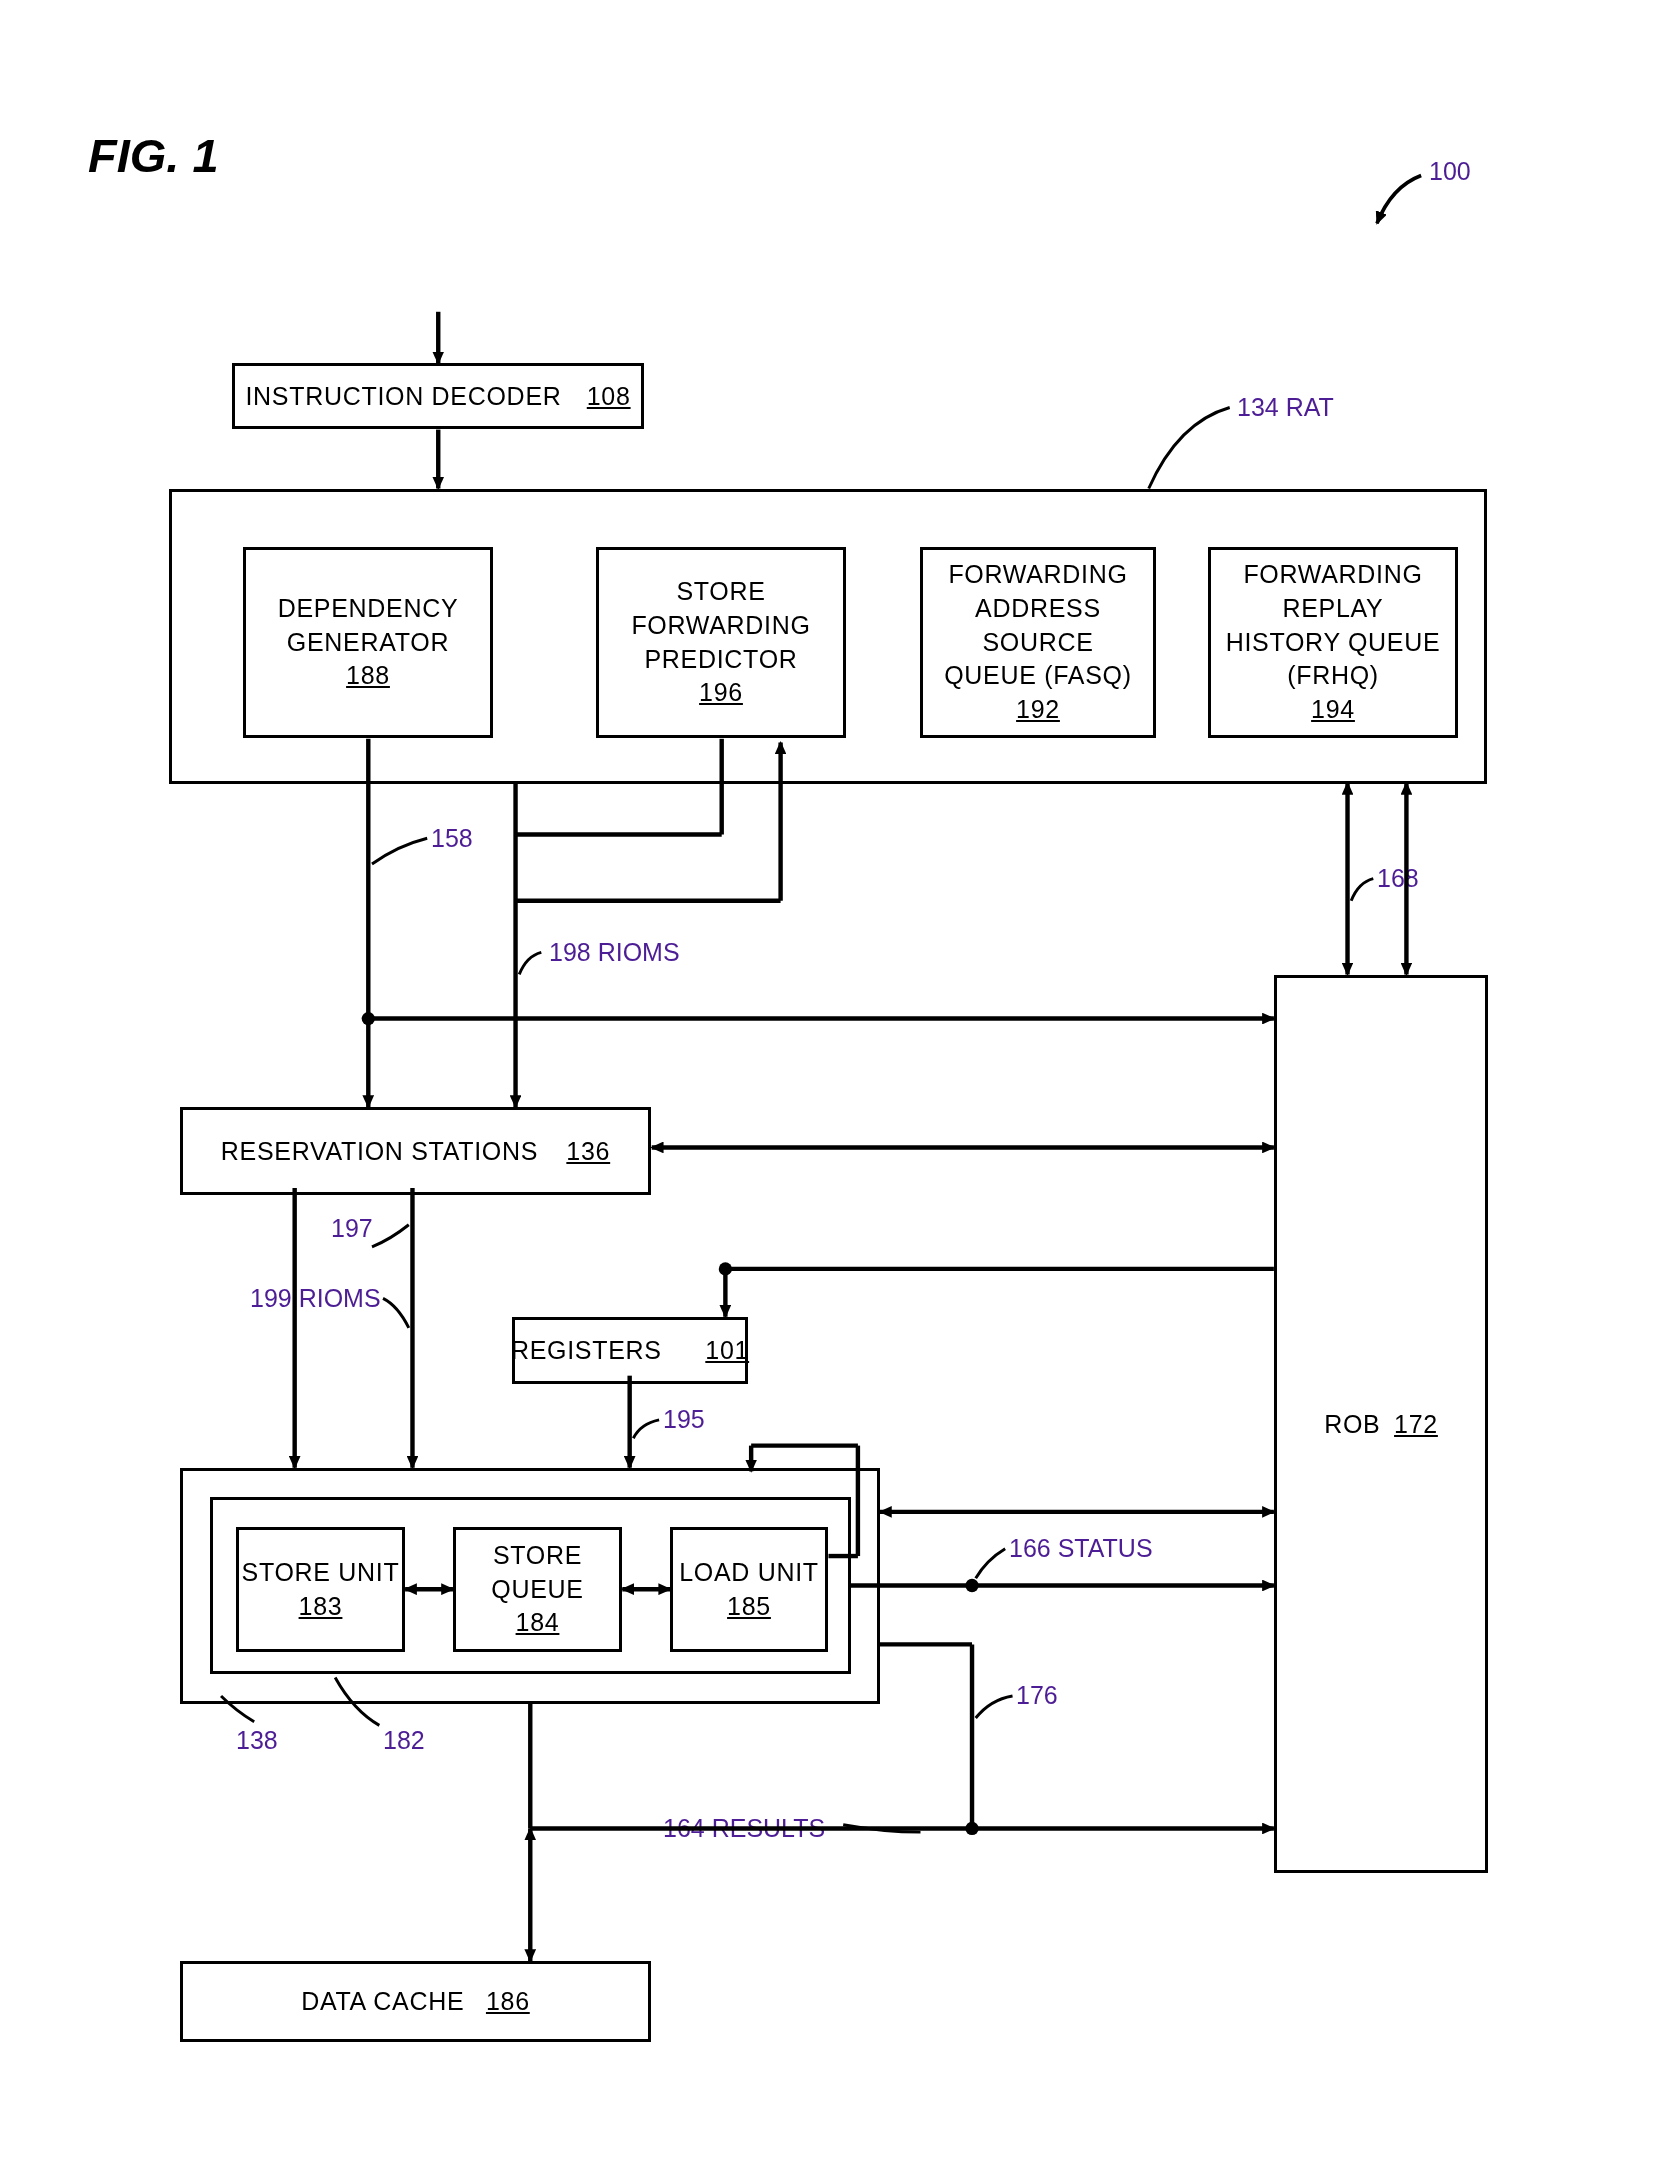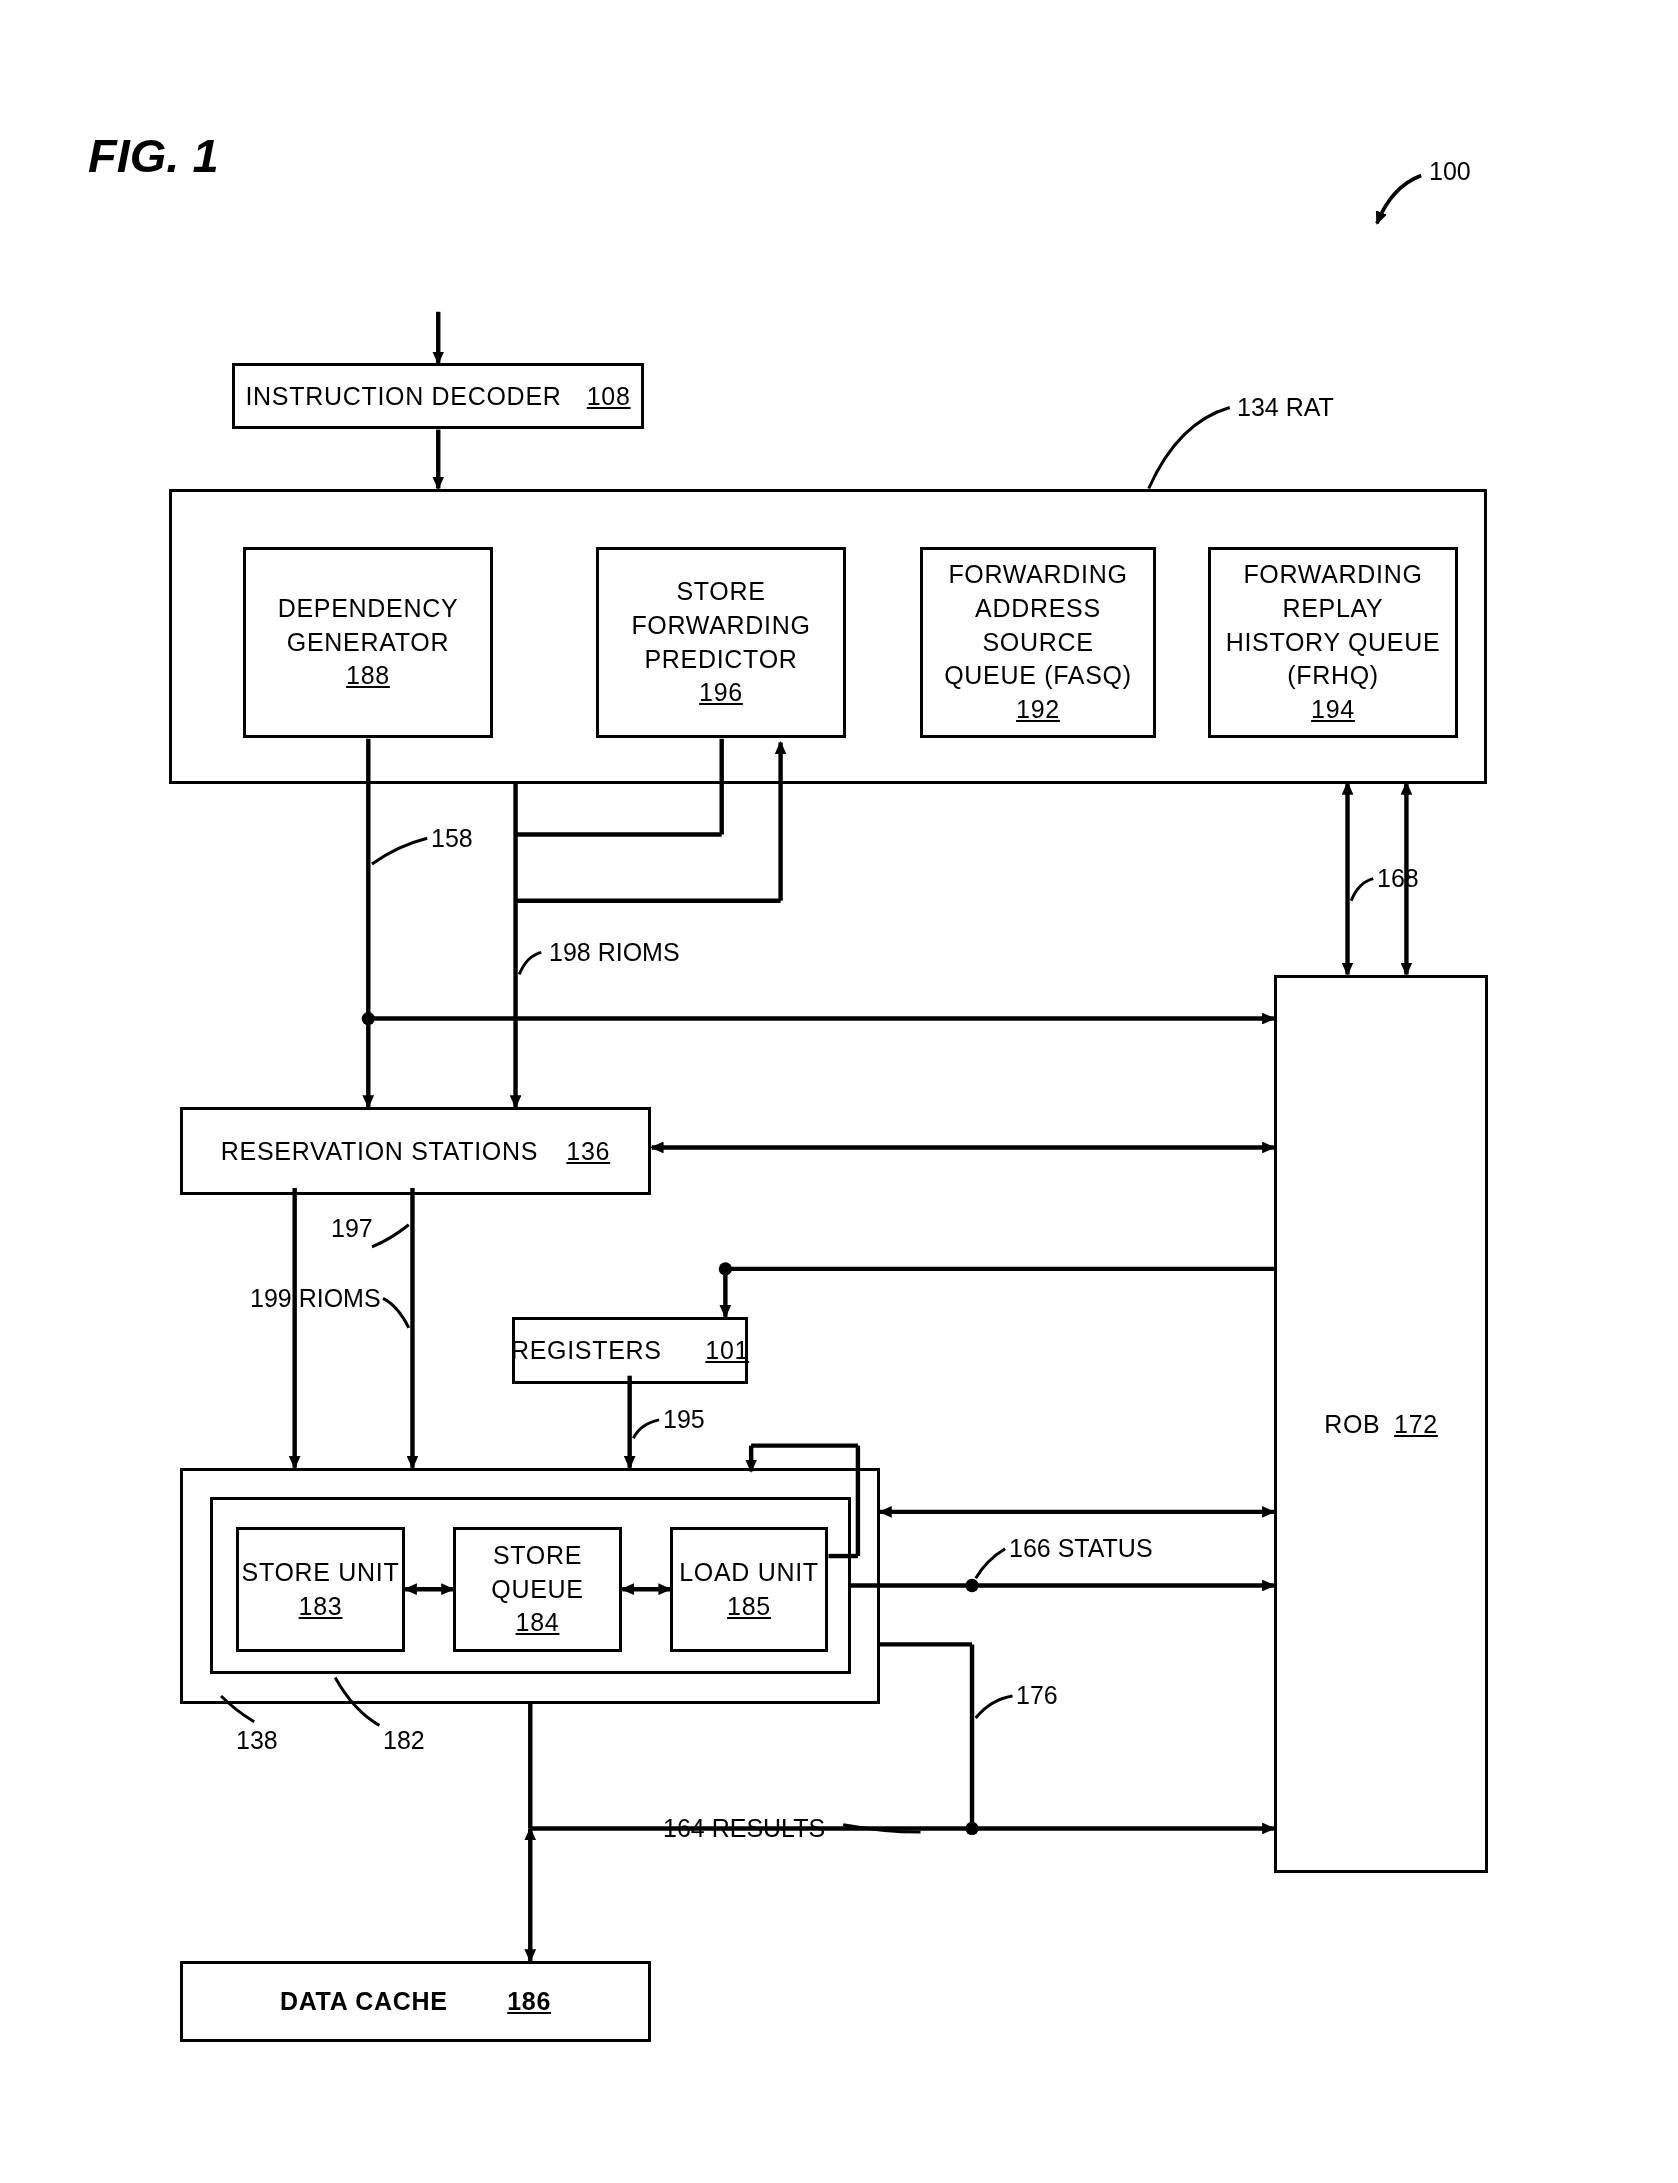--- a/index.html
+++ b/index.html
@@ -34,21 +34,21 @@
     text-align: center;
     font-size: 25px;
     font-weight: 400;
     letter-spacing: 0.7px;
   }
   .box .label-line { line-height: 1.35; }
   .ref-num { text-decoration: underline; }
   .free-label {
     position: absolute;
     font-size: 25px;
-    color: #000000;
+    color: #4c1d95;
     text-align: left;
   }
   svg.wires {
     position: absolute;
     left: 0; top: 0;
     width: 1679px;
     height: 2183px;
     pointer-events: none;
   }
   .arrowhead { fill: #000; }
@@ -129,21 +129,21 @@
   <div class="box" style="left:670px; top:1495px; width:158px; height:125px;">
     <div class="label-line">LOAD UNIT</div>
     <div class="label-line ref-num">185</div>
   </div>
 
   <div class="box" style="left:1274px; top:943px; width:214px; height:898px; flex-direction:row; gap:3px;">
     <span>ROB</span>&nbsp;
     <span class="ref-num">172</span>
   </div>
 
-  <div class="box" style="left:180px; top:1929px; width:471px; height:81px; flex-direction:row; gap:26px;font-weight:bold;">
+  <div class="box" style="left:180px; top:1929px; width:471px; height:81px; flex-direction:row; gap:7px;">
     <span>DATA CACHE</span>&nbsp;
     <span class="ref-num">186</span>
   </div>
 
   <div class="free-label" style="left:1237px; top:361px;">134  RAT</div>
   <div class="free-label" style="left:431px; top:792px;">158</div>
   <div class="free-label" style="left:1377px; top:832px;">168</div>
   <div class="free-label" style="left:549px; top:906px;">198 RIOMS</div>
   <div class="free-label" style="left:331px; top:1182px;">197</div>
   <div class="free-label" style="left:250px; top:1252px;">199 RIOMS</div>

